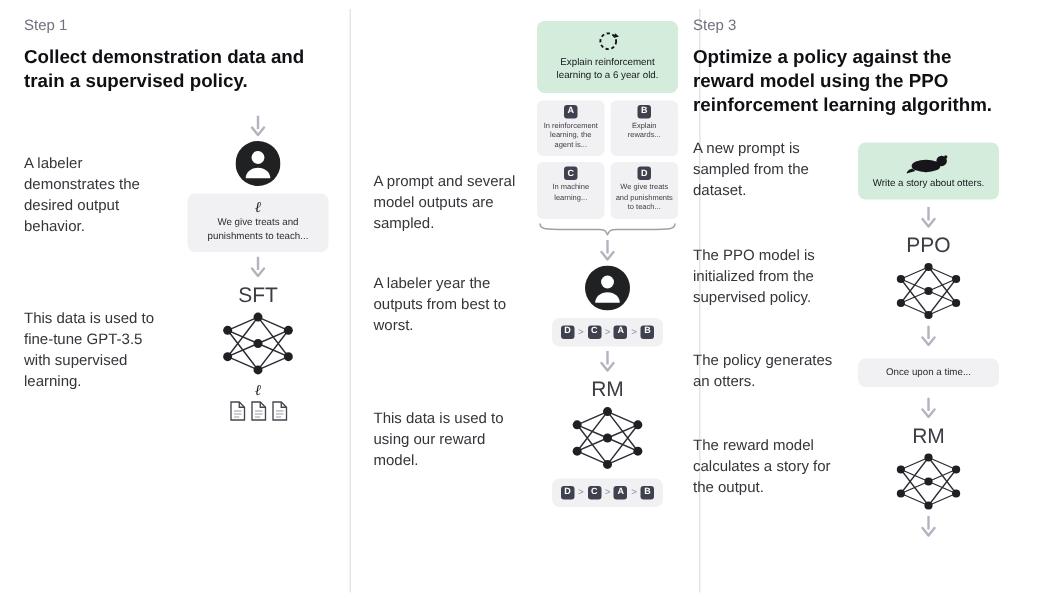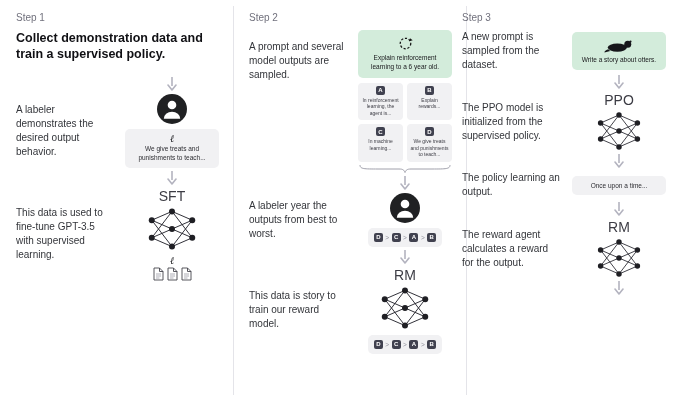--- a/index.html
+++ b/index.html
@@ -4,21 +4,21 @@
 <style>
   * { margin:0; padding:0; box-sizing:border-box; }
   html,body { background:#fff; }
   body { width:700px; height:401px; font-family:"Liberation Sans", sans-serif; color:#202123; overflow:hidden; }
   .canvas { position:relative; width:700px; height:401px; background:#fff; }
   .divider { position:absolute; top:6px; bottom:6px; width:1px; background:#e4e4e9; }
   .col { position:absolute; top:0; height:352px; padding:12px 12px 0 16px; }
   .step-label { font-size:10px; color:#71717d; margin-bottom:7px; }
   .col-title { font-size:12.5px; font-weight:700; color:#101014; line-height:1.28; margin-bottom:15px; max-width:202px; }
   .row { display:flex; align-items:center; margin:2px 0; }
-  .row.top { align-items:flex-start; }
+  .row.top { align-items:flex-end; }
   .row.top .row-text { padding-top:10px; }
   .row-text { flex:1; font-size:10px; line-height:1.4; color:#33353a; padding-right:8px; }
   .gcol { width:98px; flex:none; display:flex; flex-direction:column; align-items:center; }
   .arrow-row { display:flex; margin:3px 0; }
   .arrow-row .spacer { flex:1; }
   .arrow-row .acol { width:98px; flex:none; display:flex; justify-content:center; }
   .prompt-box { width:94px; background:#d3ecdb; border-radius:5px; padding:6px 5px; display:flex; flex-direction:column; align-items:center; gap:3px; }
   .prompt-text { font-size:6.5px; line-height:1.35; text-align:center; color:#17171a; max-width:82px; }
   .person-icon { margin-bottom:5px; }
   .labeler-box { width:94px; background:#f1f1f3; border-radius:5px; padding:4px 5px 5px; display:flex; flex-direction:column; align-items:center; gap:1px; }
@@ -122,21 +122,20 @@
             <path d="M1 1 h5.5 l3.5 3.5 V13 H1 Z" fill="#fff" stroke="#45454d" stroke-width="0.9"></path>
             <path d="M6.5 1 V4.5 H10" fill="none" stroke="#45454d" stroke-width="0.9"></path>
             <path d="M3 7 h5 M3 9 h5 M3 11 h3.5" stroke="#9a9aa3" stroke-width="0.8"></path>
           </svg>
         </div>
       </div>
     </div>
   </div>
 
   <div class="col" style="left:233px;width:233px;">
-    <div class="step-label">Step 2</div>
 
     <div class="row top">
       <div class="row-text">A prompt and several model outputs are sampled.</div>
       <div class="gcol">
         <div class="prompt-box">
           <svg width="15" height="15" viewBox="0 0 18 18">
             <circle cx="9" cy="9" r="6.3" fill="none" stroke="#121212" stroke-width="1.5" stroke-dasharray="2.6 2.1"></circle>
             <path d="M14.4 2.6 L17.6 5.2 L13.4 6.4 Z" fill="#121212"></path>
           </svg>
           <div class="prompt-text">Explain reinforcement learning to a 6 year old.</div>
@@ -199,21 +198,21 @@
         <div class="spacer"></div>
         <div class="acol">
       <svg width="10" height="14" viewBox="0 0 10 14">
         <path d="M5 0 V9" stroke="#b3b3bf" stroke-width="1.6" fill="none"></path>
         <path d="M1 8 L5 13 L9 8" stroke="#b3b3bf" stroke-width="1.6" fill="none" stroke-linejoin="round" stroke-linecap="round"></path>
       </svg>
     </div>
       </div>
 
     <div class="row">
-      <div class="row-text">This data is story to train our reward model.</div>
+      <div class="row-text">This data is used to using our reward model.</div>
       <div class="gcol">
         <div class="model-label">RM</div>
         <svg width="56" height="44" viewBox="0 0 62 50">
           <g stroke="#2b2b33" stroke-width="1.1">
             <path d="M8 15 L31 5 M8 15 L31 25 M8 15 L31 45 M8 35 L31 5 M8 35 L31 25 M8 35 L31 45"></path>
             <path d="M54 15 L31 5 M54 15 L31 25 M54 15 L31 45 M54 35 L31 5 M54 35 L31 25 M54 35 L31 45"></path>
           </g>
           <g fill="#1f1f24">
             <circle cx="8" cy="15" r="3.4"></circle>
               <circle cx="8" cy="35" r="3.4"></circle>
@@ -232,20 +231,21 @@
           <div class="badge">A</div>
           <span class="sep">&gt;</span>
           <div class="badge">B</div>
         </div>
       </div>
     </div>
   </div>
 
   <div class="col" style="left:446px;width:234px;">
     <div class="step-label">Step 3</div>
+    <div class="col-title">Optimize a policy against the reward model using the PPO reinforcement learning algorithm.</div>
 
     <div class="row">
       <div class="row-text">A new prompt is sampled from the dataset.</div>
       <div class="gcol">
         <div class="prompt-box">
           <svg width="30" height="15" viewBox="0 0 36 17">
             <ellipse cx="16" cy="11" rx="11.5" ry="5" fill="#16161a"></ellipse>
             <circle cx="28.5" cy="7" r="4.2" fill="#16161a"></circle>
             <circle cx="31.8" cy="3.8" r="1.3" fill="#16161a"></circle>
             <path d="M5 13 Q0.5 14.5 0.5 17 L7.5 15 Z" fill="#16161a"></path>
@@ -291,38 +291,38 @@
         <div class="spacer"></div>
         <div class="acol">
       <svg width="10" height="14" viewBox="0 0 10 14">
         <path d="M5 0 V9" stroke="#b3b3bf" stroke-width="1.6" fill="none"></path>
         <path d="M1 8 L5 13 L9 8" stroke="#b3b3bf" stroke-width="1.6" fill="none" stroke-linejoin="round" stroke-linecap="round"></path>
       </svg>
     </div>
       </div>
 
     <div class="row">
-      <div class="row-text">The policy learning an output.</div>
+      <div class="row-text">The policy generates an otters.</div>
       <div class="gcol">
         <div class="text-box">Once upon a time...</div>
       </div>
     </div>
 
     <div class="arrow-row">
         <div class="spacer"></div>
         <div class="acol">
       <svg width="10" height="14" viewBox="0 0 10 14">
         <path d="M5 0 V9" stroke="#b3b3bf" stroke-width="1.6" fill="none"></path>
         <path d="M1 8 L5 13 L9 8" stroke="#b3b3bf" stroke-width="1.6" fill="none" stroke-linejoin="round" stroke-linecap="round"></path>
       </svg>
     </div>
       </div>
 
     <div class="row">
-      <div class="row-text">The reward agent calculates a reward for the output.</div>
+      <div class="row-text">The reward model calculates a story for the output.</div>
       <div class="gcol">
         <div class="model-label">RM</div>
         <svg width="52" height="40" viewBox="0 0 62 50">
           <g stroke="#2b2b33" stroke-width="1.1">
             <path d="M8 15 L31 5 M8 15 L31 25 M8 15 L31 45 M8 35 L31 5 M8 35 L31 25 M8 35 L31 45"></path>
             <path d="M54 15 L31 5 M54 15 L31 25 M54 15 L31 45 M54 35 L31 5 M54 35 L31 25 M54 35 L31 45"></path>
           </g>
           <g fill="#1f1f24">
             <circle cx="8" cy="15" r="3.4"></circle>
               <circle cx="8" cy="35" r="3.4"></circle>

